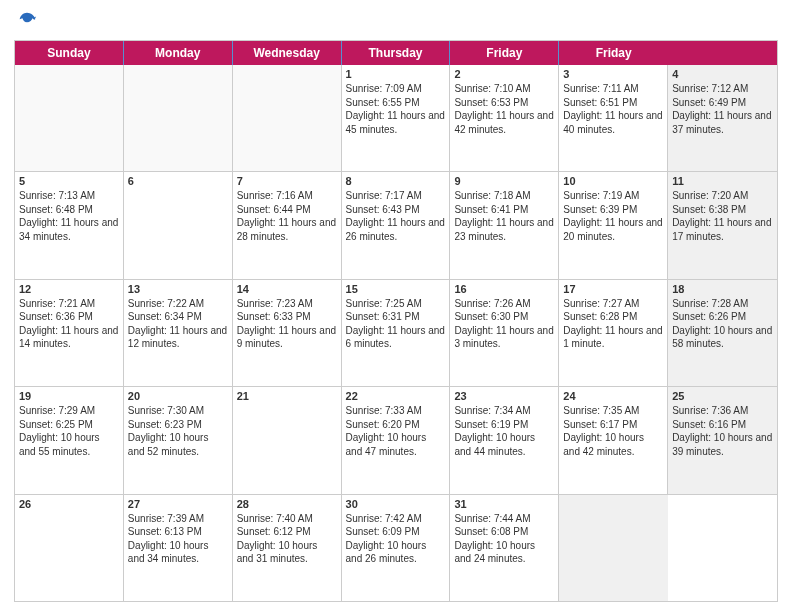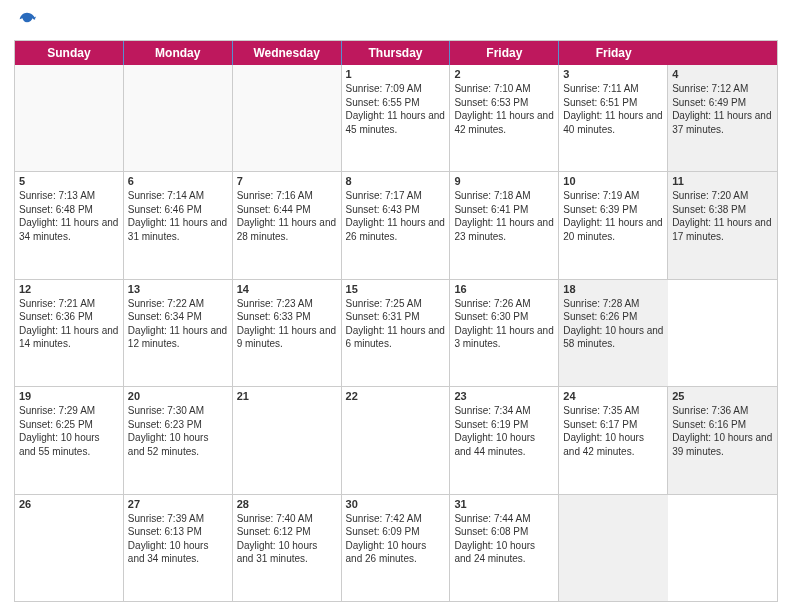--- a/index.html
+++ b/index.html
@@ -183,24 +183,20 @@
         <div class="week-row">
           <div class="day-cell">
             <div class="day-number">5</div>
             <div class="day-info">Sunrise: 7:13 AM
 Sunset: 6:48 PM
 Daylight: 11 hours
 and 34 minutes.</div>
           </div>
           <div class="day-cell">
             <div class="day-number">6</div>
-            <div class="day-info">Sunrise: 7:14 AM
-Sunset: 6:46 PM
-Daylight: 11 hours
-and 31 minutes.</div>
           </div>
           <div class="day-cell">
             <div class="day-number">7</div>
             <div class="day-info">Sunrise: 7:16 AM
 Sunset: 6:44 PM
 Daylight: 11 hours
 and 28 minutes.</div>
           </div>
           <div class="day-cell">
             <div class="day-number">8</div>
@@ -260,20 +256,27 @@
 Daylight: 11 hours
 and 6 minutes.</div>
           </div>
           <div class="day-cell">
             <div class="day-number">16</div>
             <div class="day-info">Sunrise: 7:26 AM
 Sunset: 6:30 PM
 Daylight: 11 hours
 and 3 minutes.</div>
           </div>
+          <div class="day-cell">
+            <div class="day-number">17</div>
+            <div class="day-info">Sunrise: 7:27 AM
+Sunset: 6:28 PM
+Daylight: 11 hours
+and 1 minute.</div>
+          </div>
           <div class="day-cell shaded">
             <div class="day-number">18</div>
             <div class="day-info">Sunrise: 7:28 AM
 Sunset: 6:26 PM
 Daylight: 10 hours
 and 58 minutes.</div>
           </div>
         </div>
         <div class="week-row">
           <div class="day-cell">
@@ -288,20 +291,24 @@
             <div class="day-info">Sunrise: 7:30 AM
 Sunset: 6:23 PM
 Daylight: 10 hours
 and 52 minutes.</div>
           </div>
           <div class="day-cell">
             <div class="day-number">21</div>
           </div>
           <div class="day-cell">
             <div class="day-number">22</div>
+            <div class="day-info">Sunrise: 7:33 AM
+Sunset: 6:20 PM
+Daylight: 10 hours
+and 47 minutes.</div>
           </div>
           <div class="day-cell">
             <div class="day-number">23</div>
             <div class="day-info">Sunrise: 7:34 AM
 Sunset: 6:19 PM
 Daylight: 10 hours
 and 44 minutes.</div>
           </div>
           <div class="day-cell">
             <div class="day-number">24</div>

